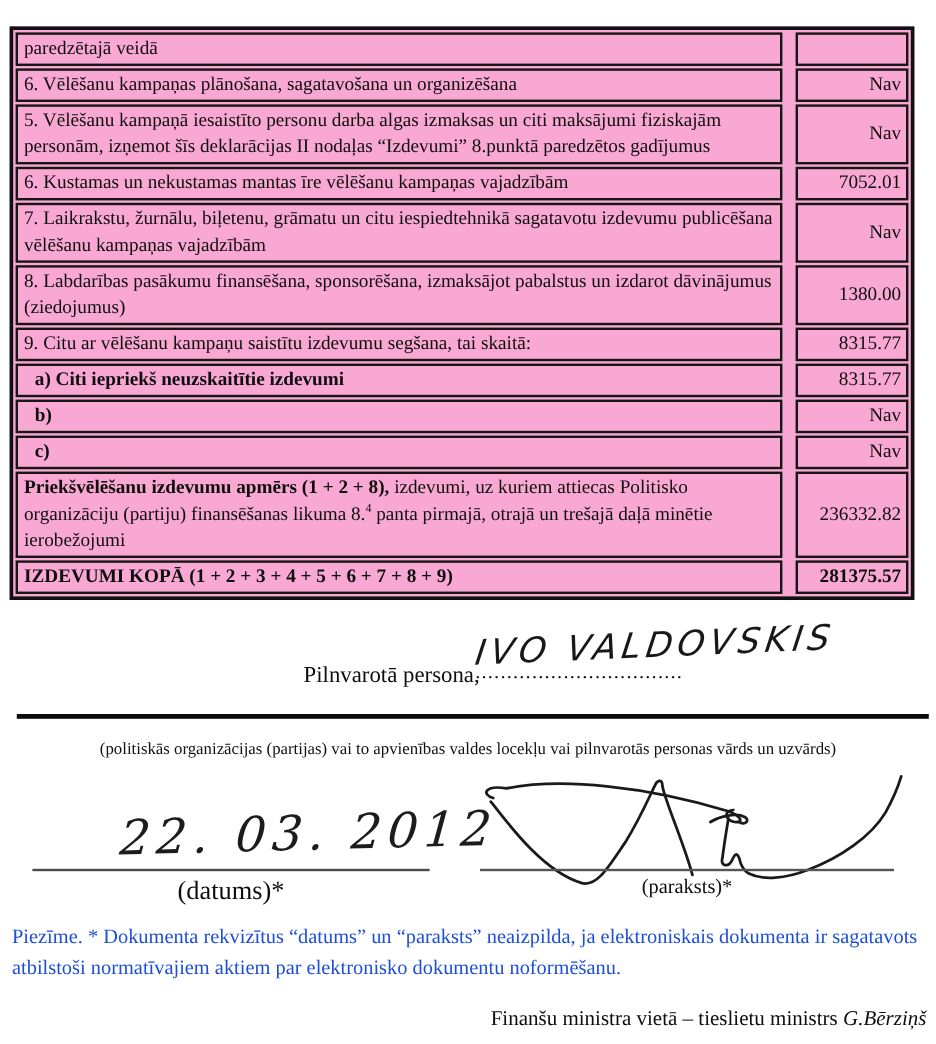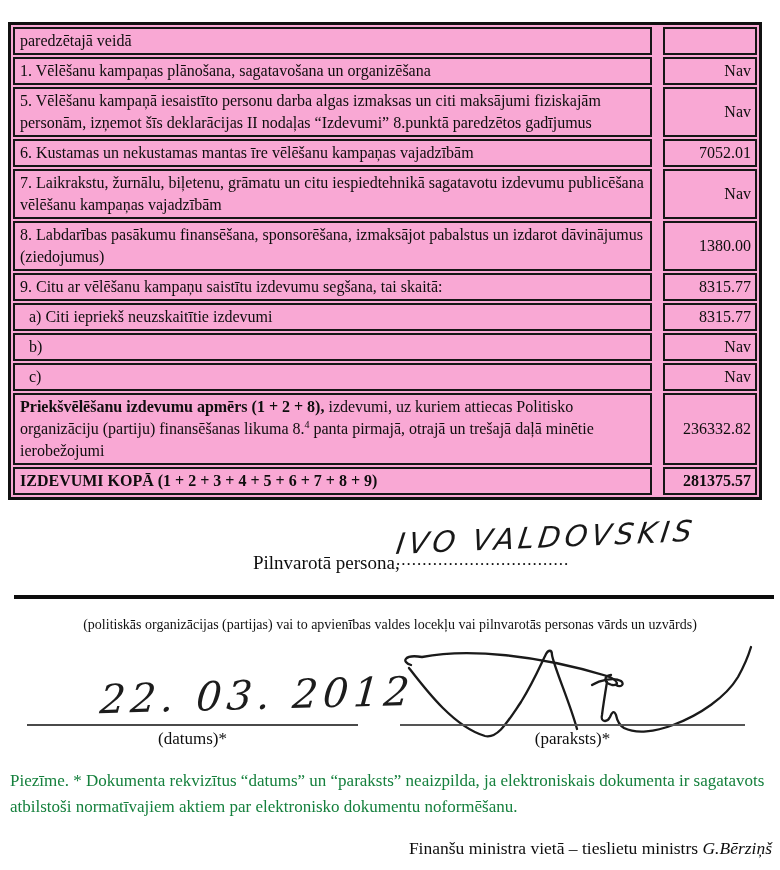--- a/index.html
+++ b/index.html
@@ -12,21 +12,21 @@
   table.exp{
     position:absolute;left:8px;top:22px;width:754px;
     border-collapse:separate;border-spacing:2px;
     border:3px solid #111;background:#f9a8d4;
   }
   table.exp td{vertical-align:middle;}
   td.desc{
     border:2px solid #161616;padding:1px 4px 1px 5px;
     font-size:16px;line-height:22px;
   }
-  td.desc.indent{padding-left:14px;}
+  td.desc.indent{padding-left:14px;font-weight:bold;}
   td.gap{width:7px;border:none;padding:0;}
   td.val{
     border:2px solid #161616;width:84px;padding:1px 4px 1px 2px;
     font-size:16px;line-height:22px;text-align:right;white-space:nowrap;
   }
   td.val.bold{font-weight:700;}
   td.desc sup{font-size:10px;line-height:0;}
   
   .auth-line{position:absolute;left:0;top:549px;width:780px;height:40px;}
   .auth-label{position:absolute;left:253px;top:3px;font-size:19px;}
@@ -47,48 +47,48 @@
   }
   
   .hand-date{
     position:absolute;left:100px;top:672px;
     font-family:"DejaVu Serif",serif;font-style:italic;
     font-size:40px;letter-spacing:5px;color:#1c1c1c;white-space:nowrap;
     transform:rotate(-1.5deg) skewX(-6deg);
   }
   .line-datums{position:absolute;left:27px;top:724px;width:331px;height:2px;background:#4a4a4a;}
   .line-paraksts{position:absolute;left:400px;top:724px;width:345px;height:2px;background:#555;}
-  .cap-datums{position:absolute;left:27px;top:729px;width:331px;text-align:center;font-size:17px;}
+  .cap-datums{position:absolute;left:27px;top:729px;width:331px;text-align:center;font-size:22px;}
   .cap-paraksts{position:absolute;left:400px;top:729px;width:345px;text-align:center;font-size:17px;}
   .sig-svg{position:absolute;left:388px;top:645px;width:390px;height:115px;}
   
   .note{
     position:absolute;left:10px;top:768px;width:762px;
-    font-size:17px;line-height:26px;text-align:left;color:#15803d;
+    font-size:17px;line-height:26px;text-align:left;color:#1d4ed8;
   }
   .footer-line{
     position:absolute;right:8px;top:838px;width:760px;text-align:right;
     font-size:17.5px;white-space:nowrap;
   }
   .footer-line .min-name{font-style:italic;}
 </style>
 </head>
 <body>
 
 <div class="page">
 
   <table class="exp">
     <tbody>
         <tr>
           <td class="desc"><span>paredzētajā veidā</span></td>
           <td class="gap"></td>
           <td class="val"></td>
         </tr>
         <tr>
-          <td class="desc"><span>1. Vēlēšanu kampaņas plānošana, sagatavošana un organizēšana</span></td>
+          <td class="desc"><span>6. Vēlēšanu kampaņas plānošana, sagatavošana un organizēšana</span></td>
           <td class="gap"></td>
           <td class="val">Nav</td>
         </tr>
         <tr>
           <td class="desc"><span>5. Vēlēšanu kampaņā iesaistīto personu darba algas izmaksas un citi </span><span style="font-weight: 400;">maksājumi</span><span> fiziskajām personām, izņemot šīs deklarācijas II nodaļas “Izdevumi” 8.punktā paredzētos gadījumus</span></td>
           <td class="gap"></td>
           <td class="val">Nav</td>
         </tr>
         <tr>
           <td class="desc"><span>6. Kustamas un nekustamas mantas īre vēlēšanu kampaņas vajadzībām</span></td>

